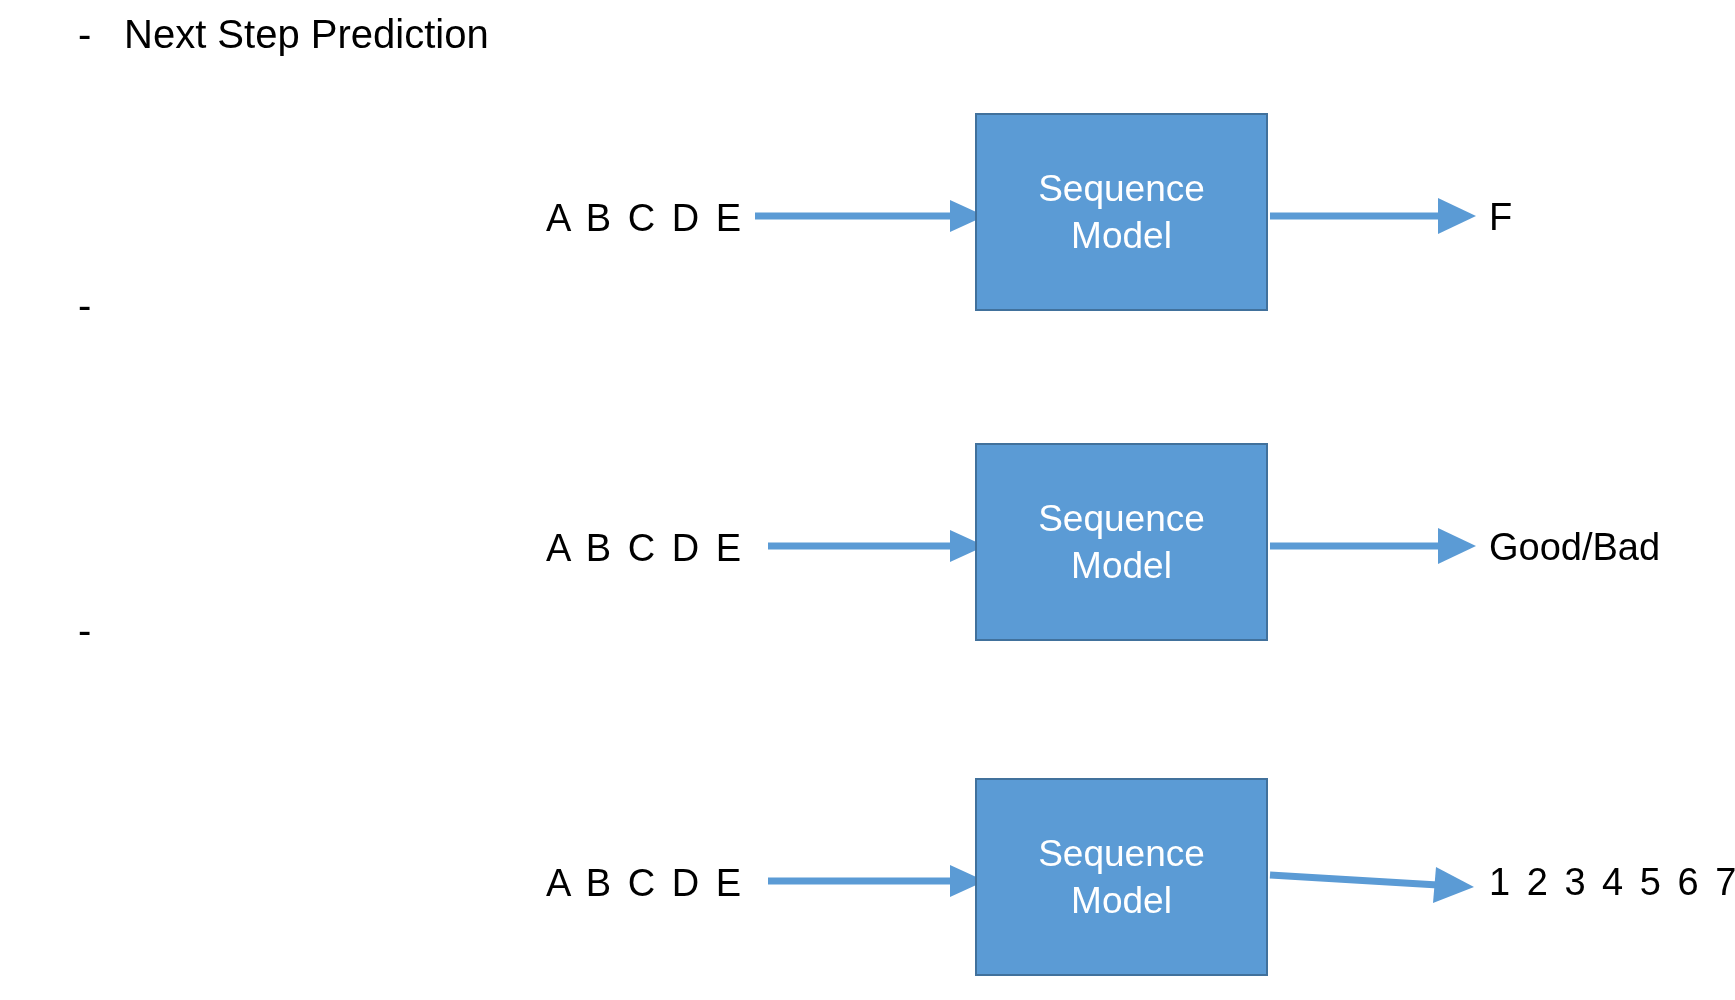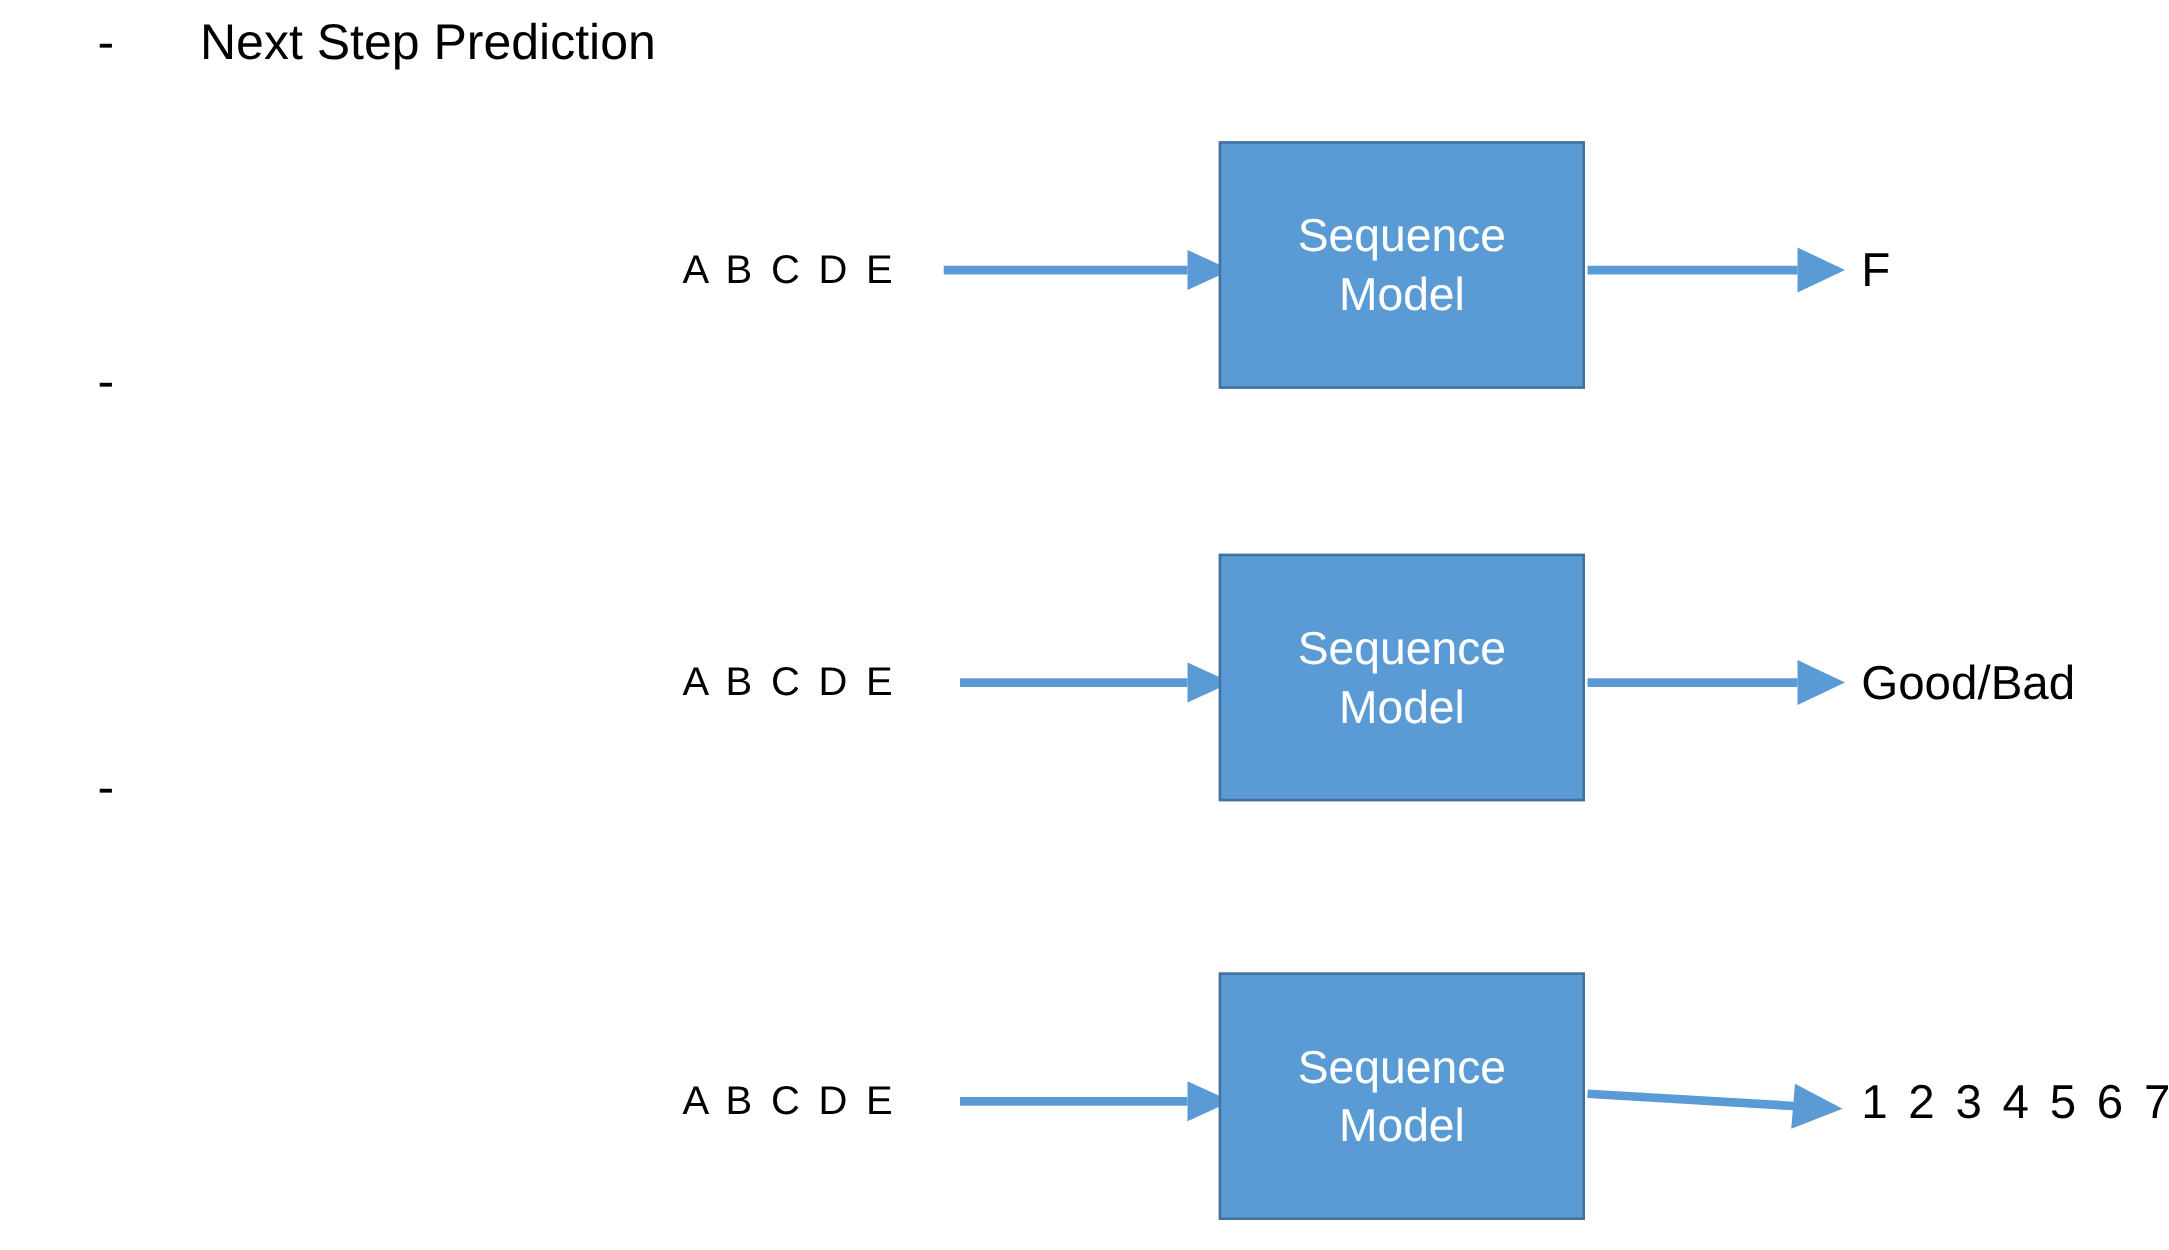--- a/index.html
+++ b/index.html
@@ -31,21 +31,20 @@
     color: #000000;
     white-space: nowrap;
   }
   .bullet .dash {
     display: inline-block;
     width: 46px;
     flex: 0 0 auto;
   }
   .bullet .btext {
     display: inline-block;
-    margin-left: 36px;
   }
 
   #bullet-1 { left: 78px;  top: 14px;  }
   #bullet-2 { left: 78px;  top: 285px; }
   #bullet-3 { left: 78px;  top: 610px; }
 
   
   .row {
     position: absolute;
     left: 0;
@@ -54,21 +53,21 @@
   }
   #row-1 { top: 108px; }
   #row-2 { top: 438px; }
   #row-3 { top: 773px; }
 
   
   .input-label {
     position: absolute;
     left: 546px;
     top: 91px;
-    font-size: 32px;
+    font-size: 38px;
     line-height: 1;
     letter-spacing: 3px;
     white-space: nowrap;
     color: #000000;
   }
 
   
   .model-box {
     position: absolute;
     left: 975px;

